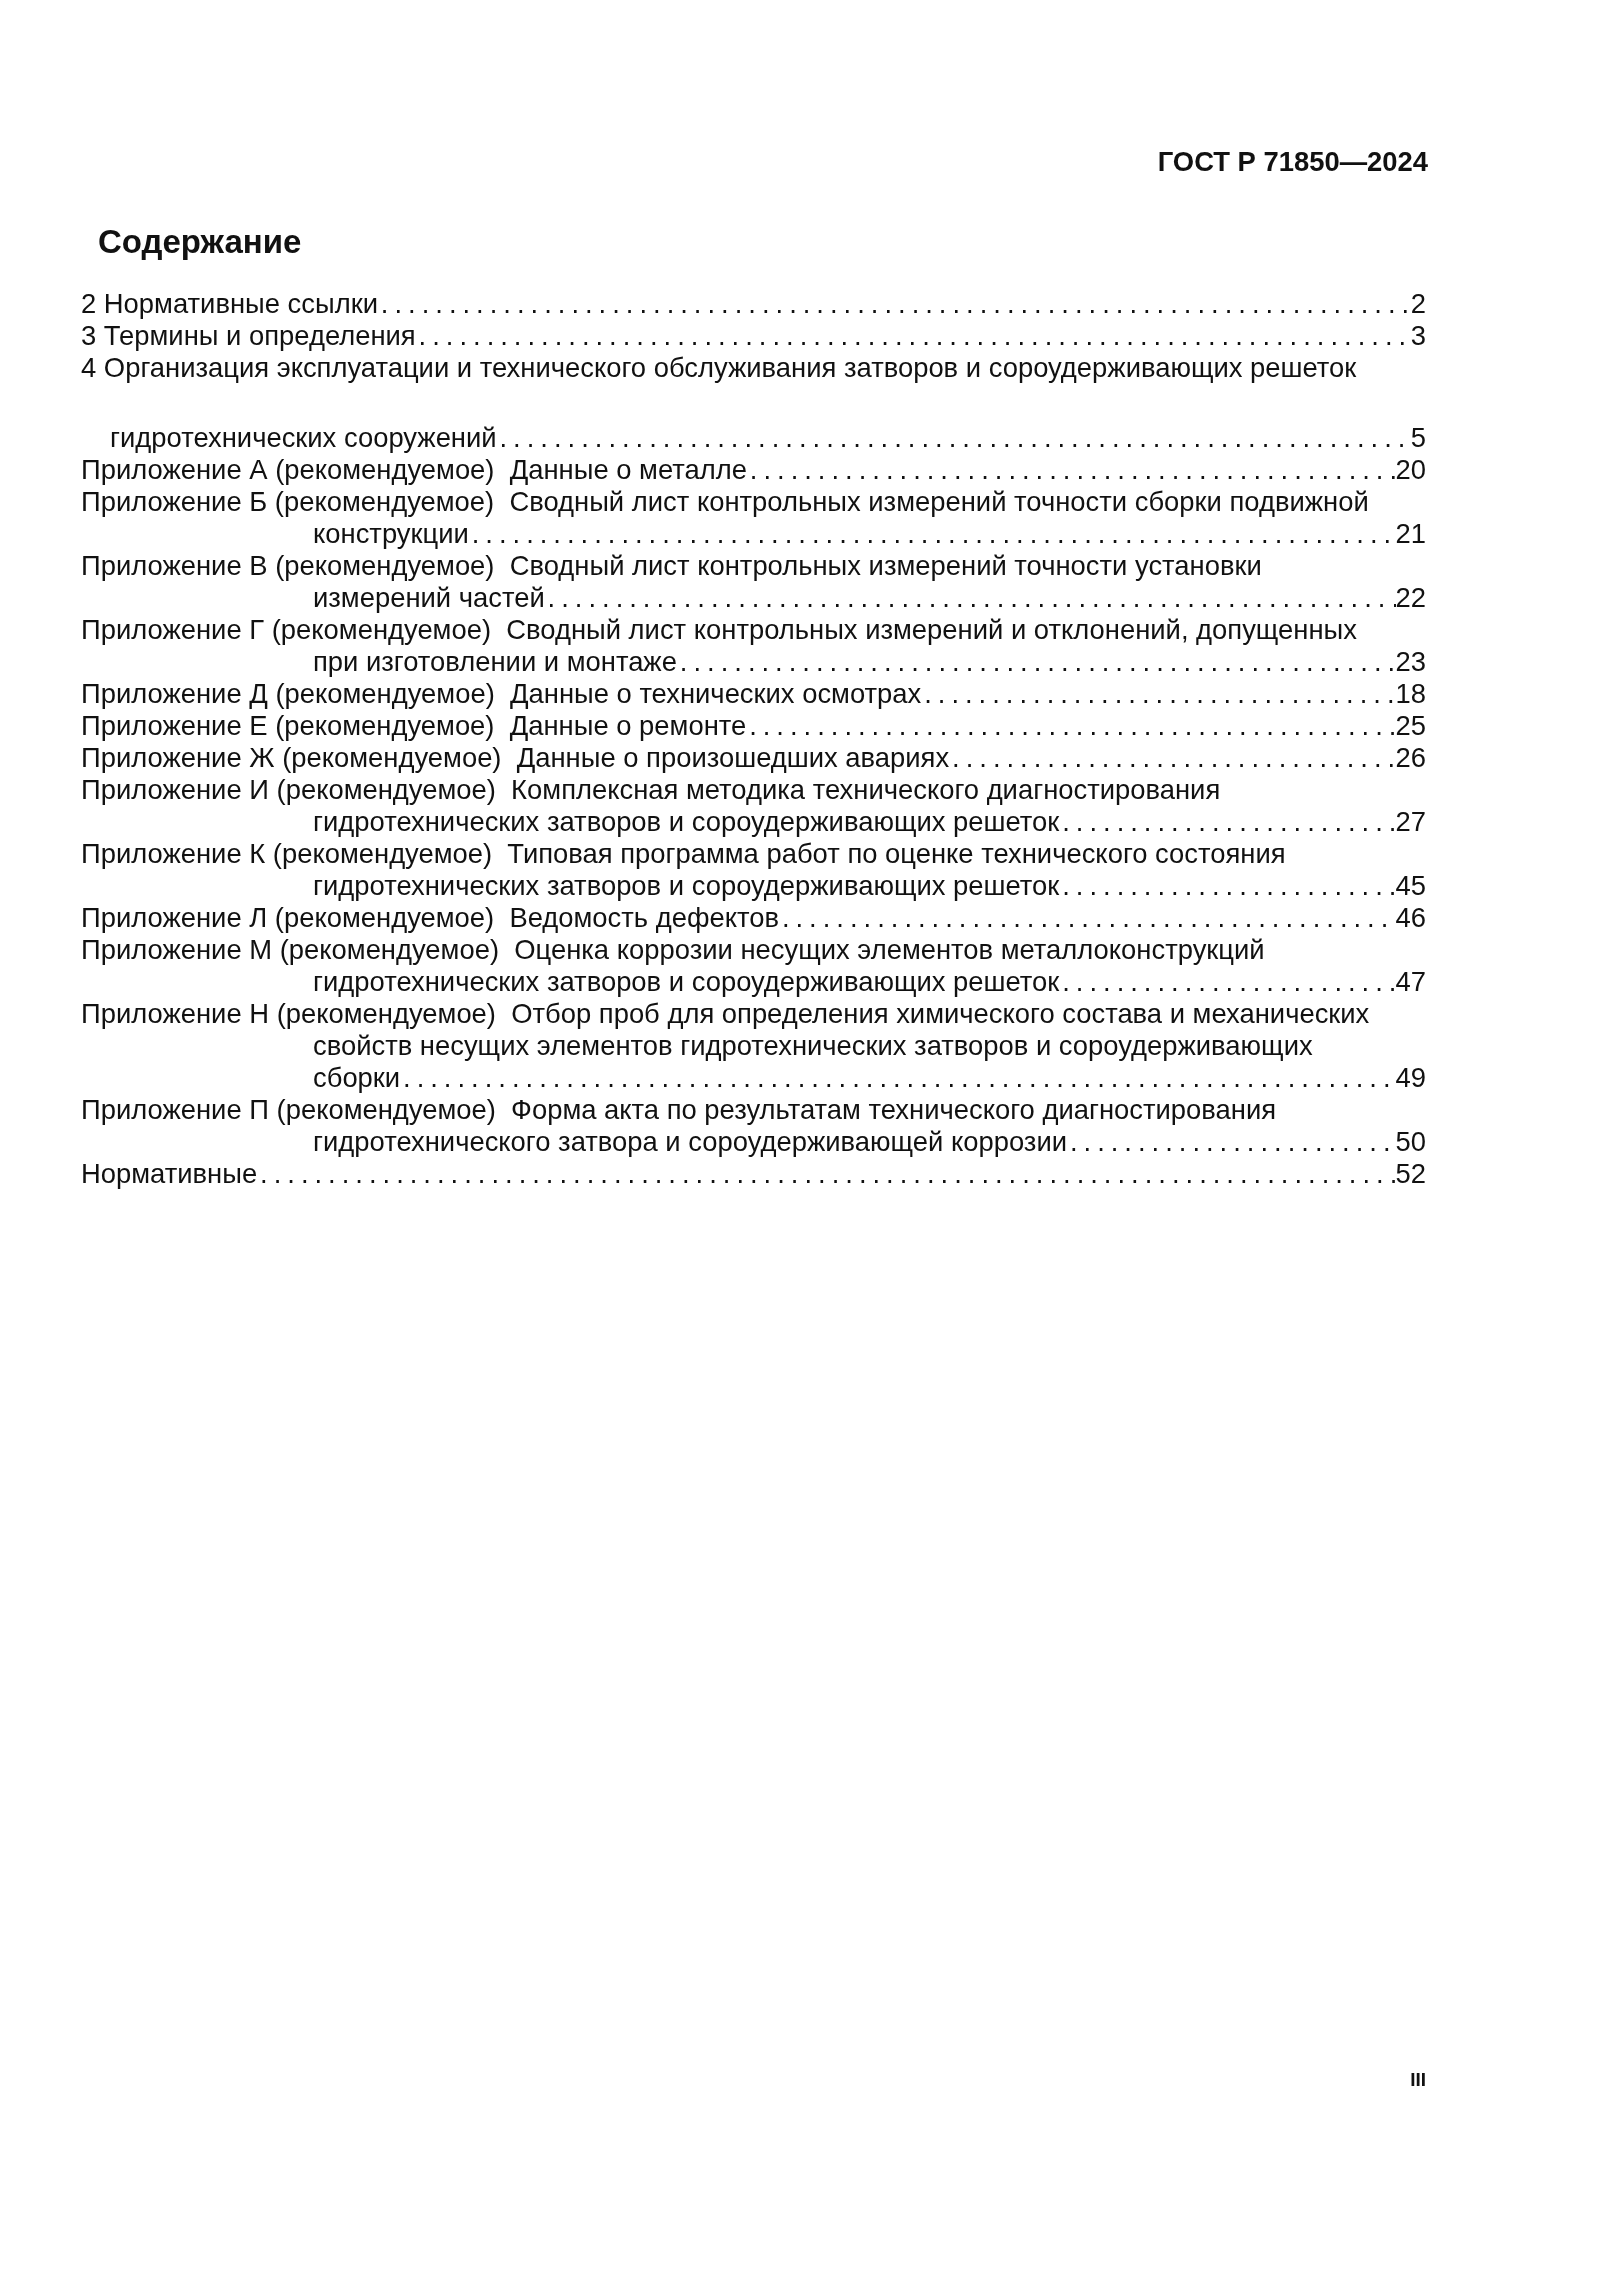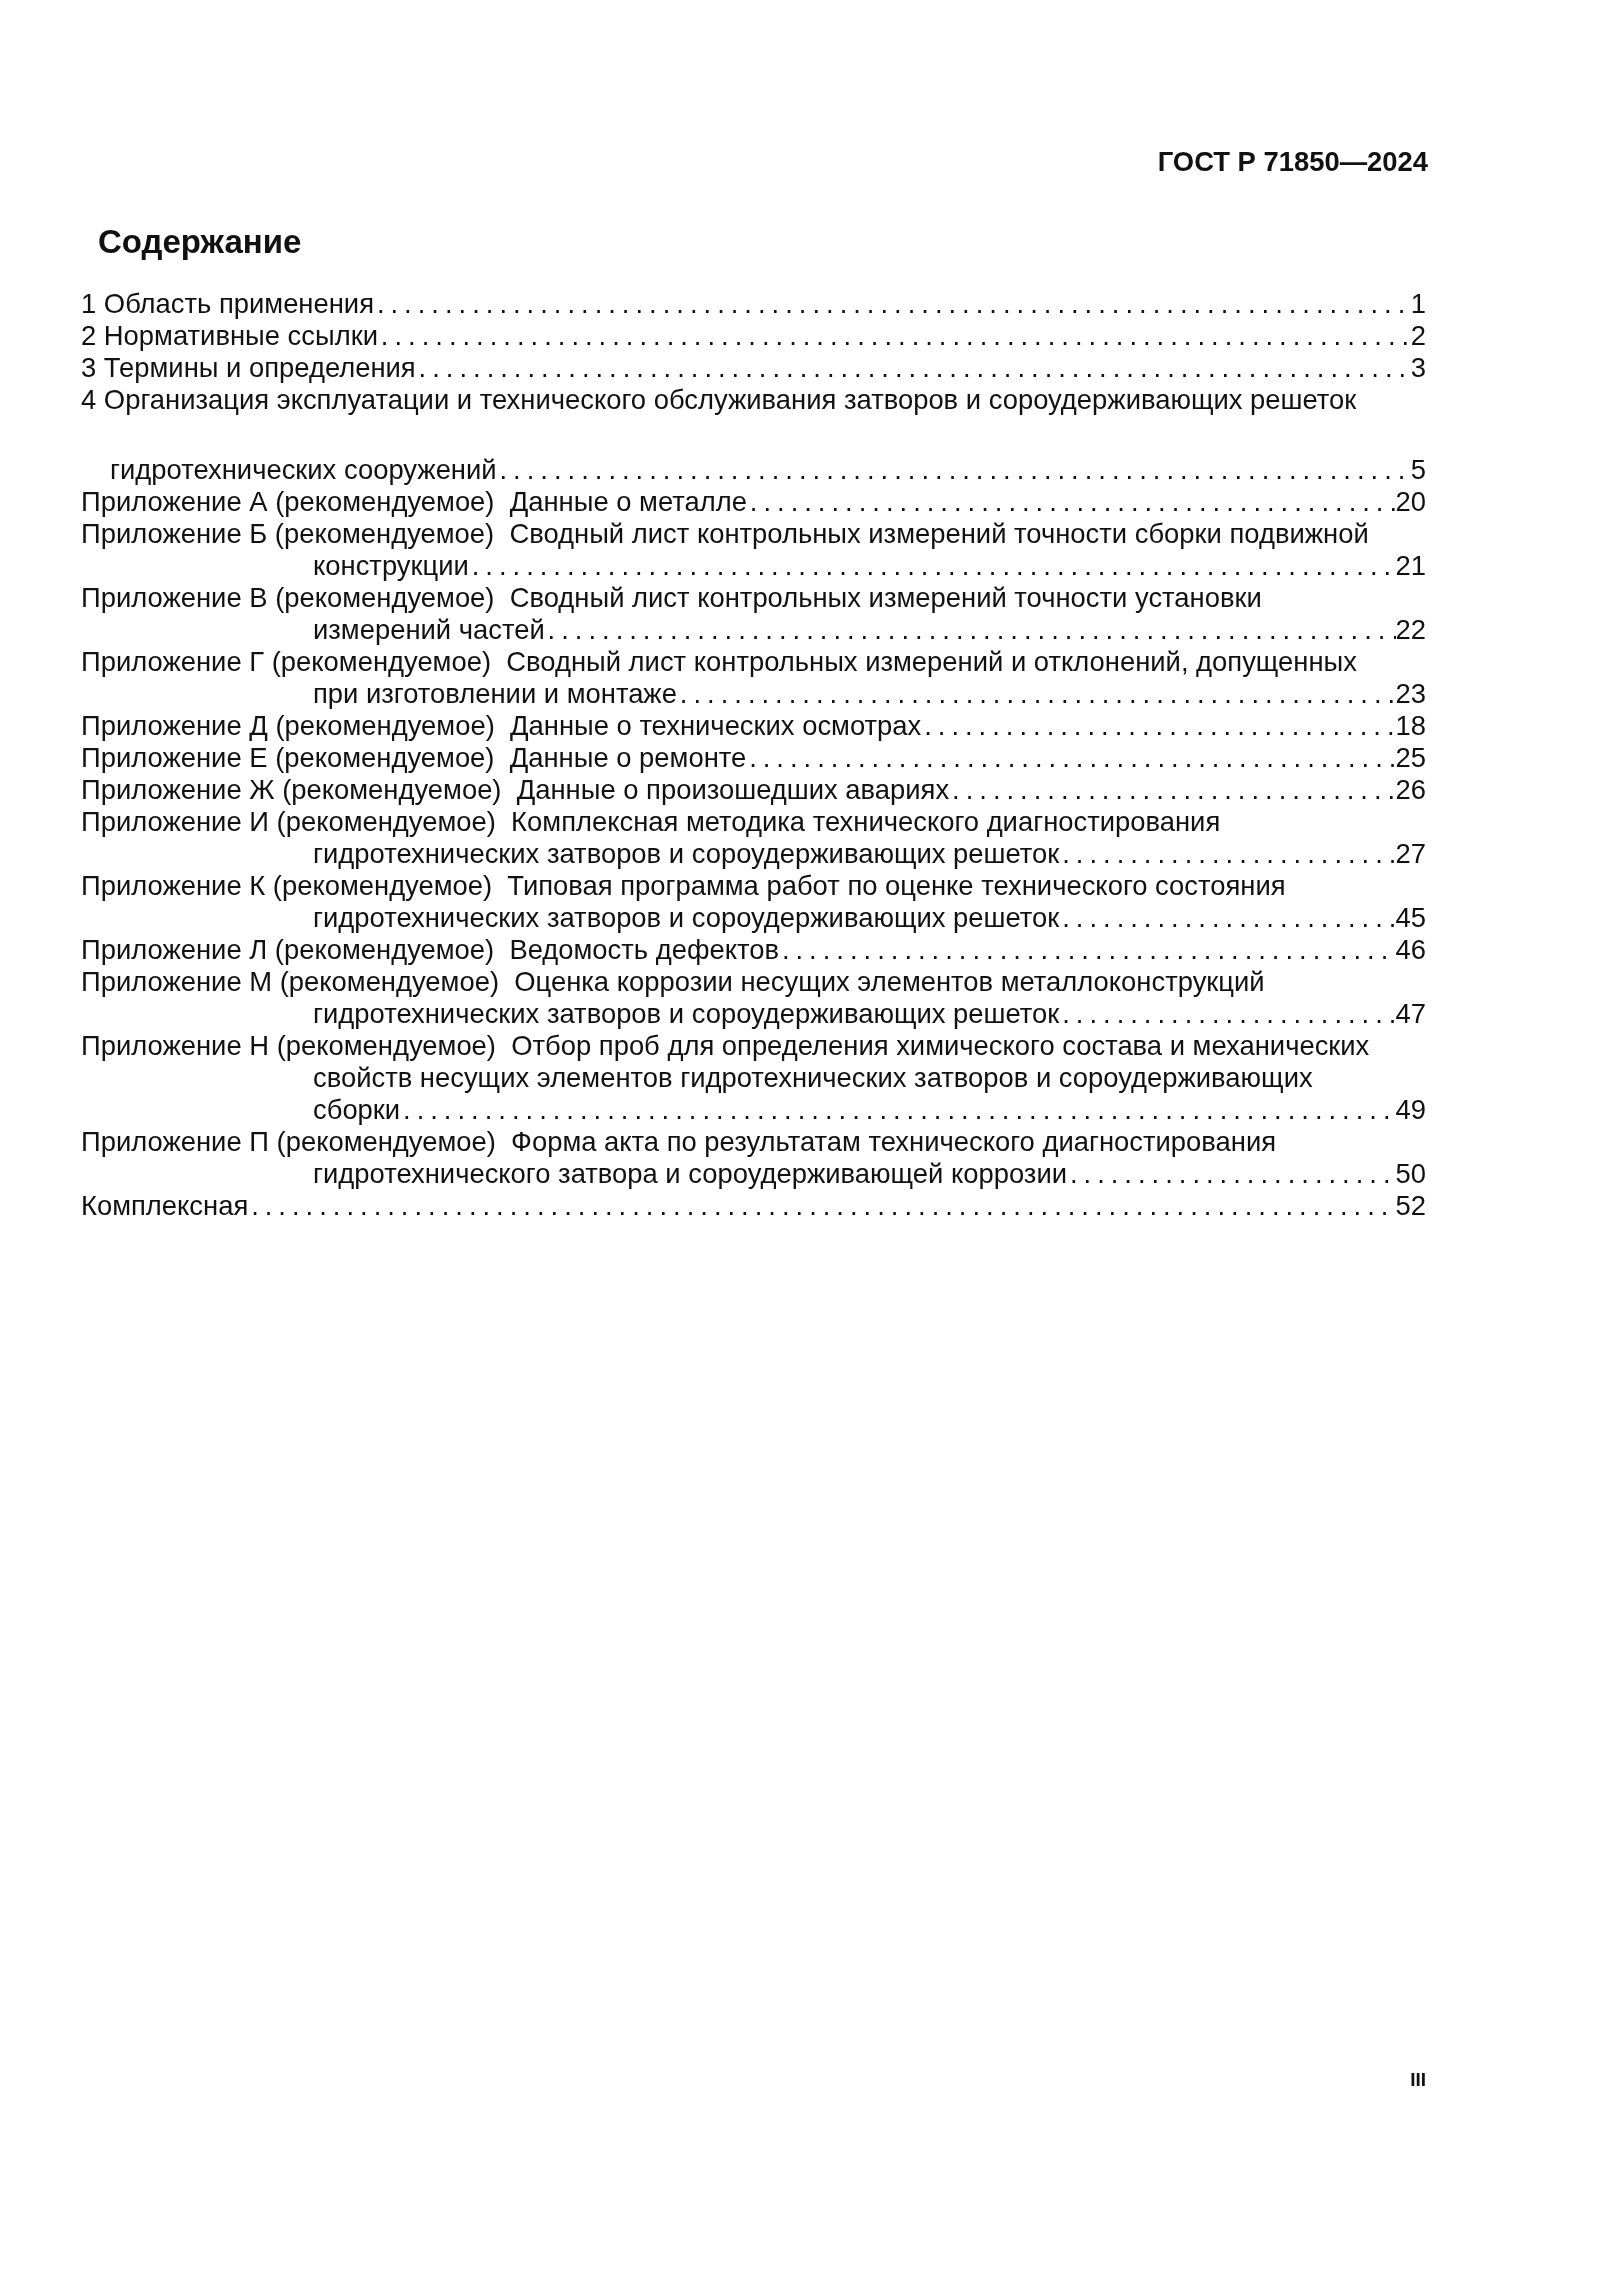--- a/index.html
+++ b/index.html
@@ -80,21 +80,20 @@
 </style>
 </head>
 <body>
 
 <div class="page">
   <div class="doc-number">ГОСТ Р 71850—2024</div>
 
   <div class="page-title">Содержание</div>
 
   <div class="toc" id="toc">
-      <div class="toc-line"><span class="txt">1&nbsp;Область применения</span><span class="dots"></span><span class="pg">1</span></div>
       <div class="toc-line"><span class="txt">2&nbsp;Нормативные ссылки</span><span class="dots"></span><span class="pg">2</span></div>
       <div class="toc-line"><span class="txt">3&nbsp;Термины и определения</span><span class="dots"></span><span class="pg">3</span></div>
       <div class="toc-line"><span class="txt">4&nbsp;Организация эксплуатации и технического обслуживания затворов и сороудерживающих решеток</span></div>
       <div class="toc-line cont-sec"><span class="txt">гидротехнических сооружений</span><span class="dots"></span><span class="pg">5</span></div>
       <div class="toc-line"><span class="txt">Приложение А (рекомендуемое)&nbsp;&nbsp;Данные о металле</span><span class="dots"></span><span class="pg">20</span></div>
       <div class="toc-line"><span class="txt">Приложение Б (рекомендуемое)&nbsp;&nbsp;Сводный лист контрольных измерений точности сборки подвижной</span></div>
       <div class="toc-line cont-app"><span class="txt">конструкции</span><span class="dots"></span><span class="pg">21</span></div>
       <div class="toc-line"><span class="txt">Приложение В (рекомендуемое)&nbsp;&nbsp;Сводный лист контрольных измерений точности установки</span></div>
       <div class="toc-line cont-app"><span class="txt">измерений частей</span><span class="dots"></span><span class="pg">22</span></div>
       <div class="toc-line"><span class="txt">Приложение Г (рекомендуемое)&nbsp;&nbsp;Сводный лист контрольных измерений и отклонений, допущенных</span></div>
@@ -107,18 +106,18 @@
       <div class="toc-line"><span class="txt">Приложение К (рекомендуемое)&nbsp;&nbsp;Типовая программа работ по оценке технического состояния</span></div>
       <div class="toc-line cont-app"><span class="txt">гидротехнических затворов и сороудерживающих решеток</span><span class="dots"></span><span class="pg">45</span></div>
       <div class="toc-line"><span class="txt">Приложение Л (рекомендуемое)&nbsp;&nbsp;Ведомость дефектов</span><span class="dots"></span><span class="pg">46</span></div>
       <div class="toc-line"><span class="txt">Приложение М (рекомендуемое)&nbsp;&nbsp;Оценка коррозии несущих элементов металлоконструкций</span></div>
       <div class="toc-line cont-app"><span class="txt">гидротехнических затворов и сороудерживающих решеток</span><span class="dots"></span><span class="pg">47</span></div>
       <div class="toc-line"><span class="txt">Приложение Н (рекомендуемое)&nbsp;&nbsp;Отбор проб для определения химического состава и механических</span></div>
       <div class="toc-line cont-app"><span class="txt">свойств несущих элементов гидротехнических затворов и сороудерживающих</span></div>
       <div class="toc-line cont-app"><span class="txt">сборки</span><span class="dots"></span><span class="pg">49</span></div>
       <div class="toc-line"><span class="txt">Приложение П (рекомендуемое)&nbsp;&nbsp;Форма акта по результатам технического диагностирования</span></div>
       <div class="toc-line cont-app"><span class="txt">гидротехнического затвора и сороудерживающей коррозии</span><span class="dots"></span><span class="pg">50</span></div>
-      <div class="toc-line"><span class="txt">Комплексная</span><span class="dots"></span><span class="pg">52</span></div>
+      <div class="toc-line"><span class="txt">Нормативные</span><span class="dots"></span><span class="pg">52</span></div>
     </div>
 
   <div class="folio">III</div>
 </div>
 
 
 </body></html>

